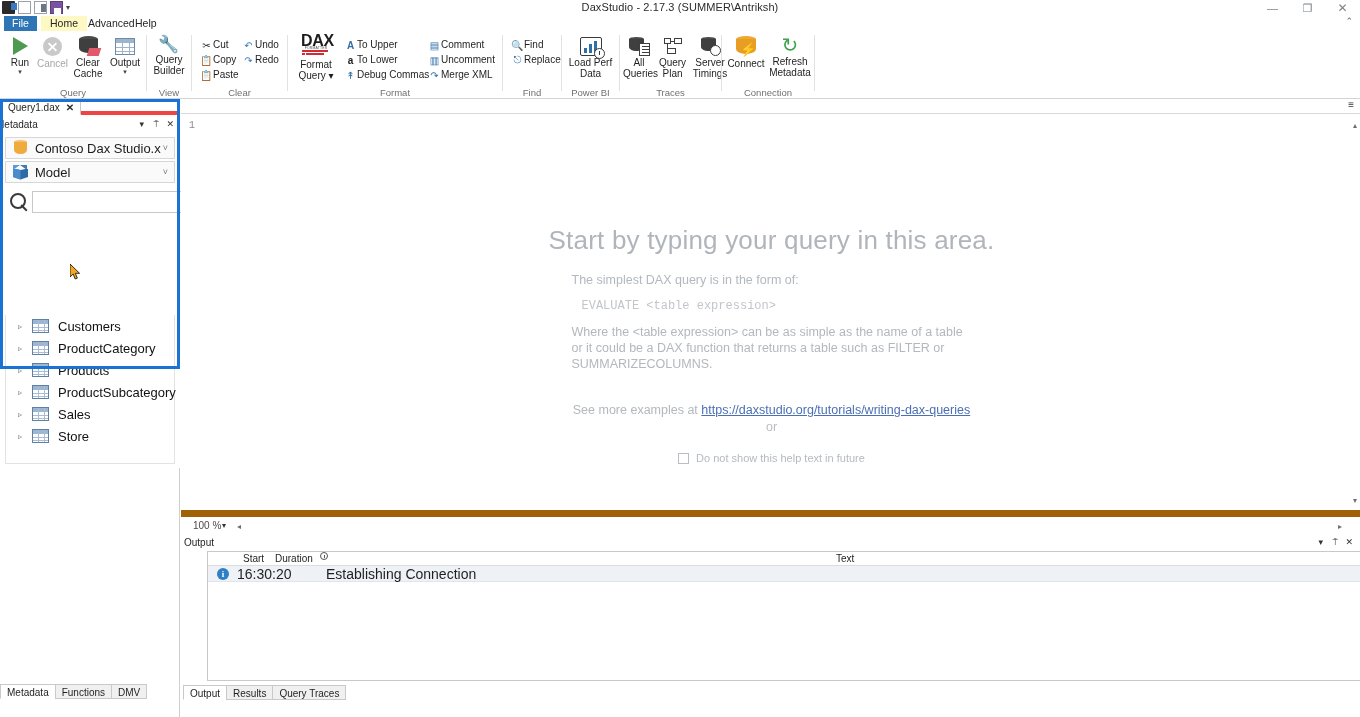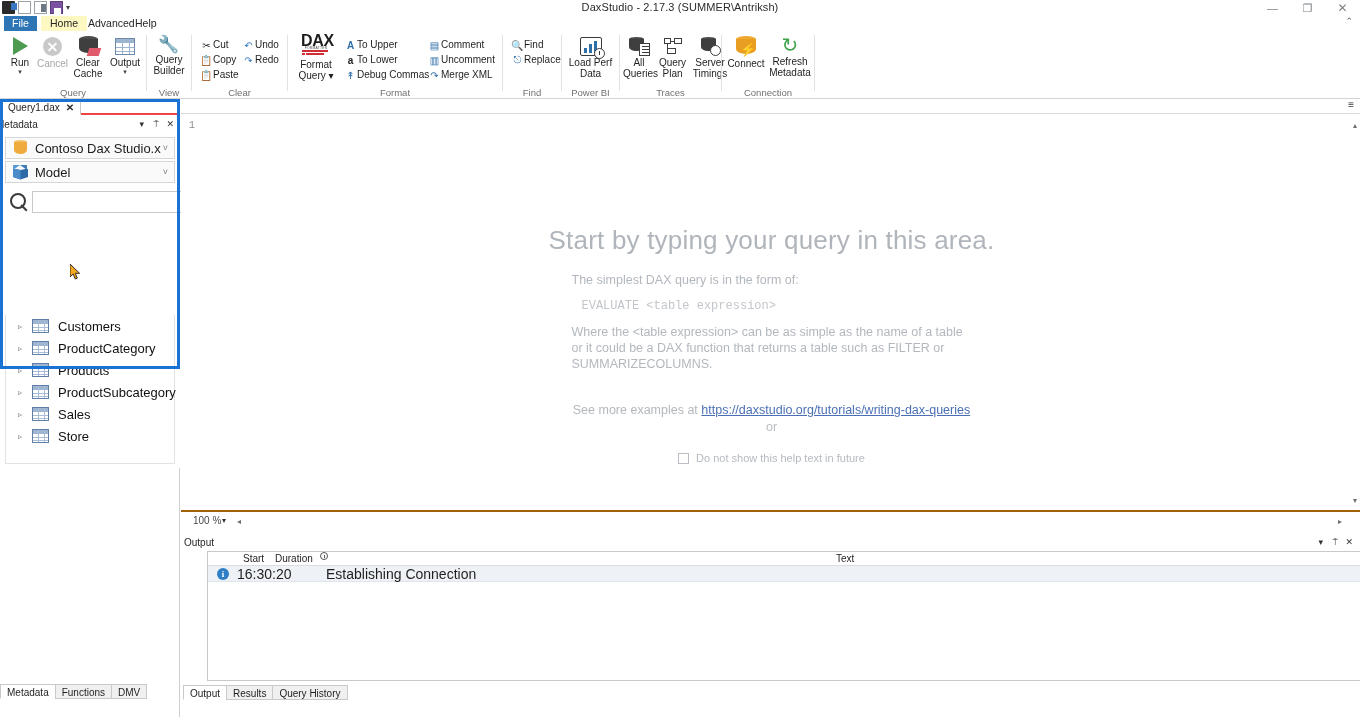--- a/index.html
+++ b/index.html
@@ -105,21 +105,21 @@
   .qp-ico .dotv{position:absolute;width:1.3px;background:#3d3d3d;}
   .qp-ico .doth{position:absolute;height:1.3px;background:#3d3d3d;}
   .conn-ico{width:20px;height:21px;margin:1px auto 1px;position:relative;}
   .conn-ico .top{position:absolute;top:0;left:0;width:20px;height:6px;border-radius:50%;background:#f0a830;}
   .conn-ico .body{position:absolute;top:3px;left:0;width:20px;height:15px;background:#e89d23;border-radius:0 0 10px 10px/0 0 5px 5px;}
   .conn-ico .bolt{position:absolute;right:-1px;bottom:1px;font-size:13px;color:#1f3f6b;line-height:13px;font-weight:bold;}
   .refresh-ico{font-size:20px;color:#3ea34a;line-height:21px;margin:0 auto;}
 
   
   .leftpanel { position:absolute; left:0; top:99px; width:180px; height:600px; background:#fff; }
-  .tabstrip { position:absolute; left:0; top:0; width:180px; height:16px; background:#fff; border-bottom:2px solid #ef4444;}
+  .tabstrip { position:absolute; left:0; top:0; width:180px; height:16px; background:#fff; border-bottom:4px solid #ef4444;}
   .doc-tab {
     position:absolute; left:2px; top:0; height:16px; padding:0 6px 0 5px;
     background:#fff; border:1px solid #c6c6c6; border-bottom:1px solid #fff;
     font-size:10px; line-height:15px; color:#1f1f1f; display:flex; align-items:center; gap:6px;
   }
   .doc-tab .x { font-size:10px; font-weight:bold; color:#2b2b2b; }
 
   .meta-hdr {
     position:absolute; left:0; top:17px; width:180px; height:17px;
     font-size:10px; color:#1f1f1f; line-height:17px;
@@ -179,21 +179,21 @@
   .help-h1 { font-size:26px; color:#b0b5bb; margin-bottom:16px; letter-spacing:.2px;}
   .help-p { font-size:12.5px; line-height:16px; color:#b3b8be; }
   .help-left { width:400px; margin:0 auto; text-align:left; }
   .help-code { font-family:"Liberation Mono", monospace; font-size:12px; color:#c2c6cb; margin:11px 0 11px 10px;}
   .help-link { color:#4a6fb5; text-decoration:underline; }
   .help-or { font-size:12.5px; color:#b9bec4; margin:2px 0; }
   .help-chk { margin-top:18px; font-size:11px; color:#b5bac0; display:flex; align-items:center; justify-content:center; gap:7px;}
   .chkbox { width:11px; height:11px; border:1px solid #b9bec4; background:#fff; display:inline-block;}
   .wrench-sm { font-size:13px; color:#1f1f1f; }
 
-  .zoombar { position:absolute; left:0; bottom:0; width:1179px; height:21px; border-top:2px solid #a16207; background:#fff; }
+  .zoombar { position:absolute; left:0; bottom:0; width:1179px; height:21px; border-top:7px solid #a16207; background:#fff; }
   .zoomlbl { position:absolute; left:12px; top:3px; font-size:10px; color:#4a4a4a; }
   .zoomcaret { position:absolute; left:41px; top:4px; font-size:8px; color:#333; }
   .hscroll-left { position:absolute; left:56px; top:5px; font-size:8px; color:#6e6e6e; }
   .hscroll-right { position:absolute; right:18px; top:5px; font-size:8px; color:#6e6e6e; }
   .vscroll-up { position:absolute; right:3px; top:22px; font-size:8px; color:#6e6e6e; }
   .vscroll-dn { position:absolute; right:3px; bottom:26px; font-size:8px; color:#6e6e6e; }
 
   
   .outpanel { position:absolute; left:181px; top:534px; width:1179px; height:166px; background:#fff; }
   .out-hdr { position:absolute; left:0; top:0; width:1179px; height:17px; font-size:10px; color:#1f1f1f; line-height:17px; }
@@ -573,17 +573,17 @@
       </div>
       <div class="og-row">
         <span class="info">i</span>
         <span style="left:29px;">16:30:20</span>
         <span style="left:118px;">Establishing Connection</span>
       </div>
     </div>
     <div class="out-bottom-tabs">
       <div class="btab sel">Output</div>
       <div class="btab">Results</div>
-      <div class="btab">Query History</div>
+      <div class="btab">Query Traces</div>
     </div>
   </div>
 
 </div>
 
 </body></html>

